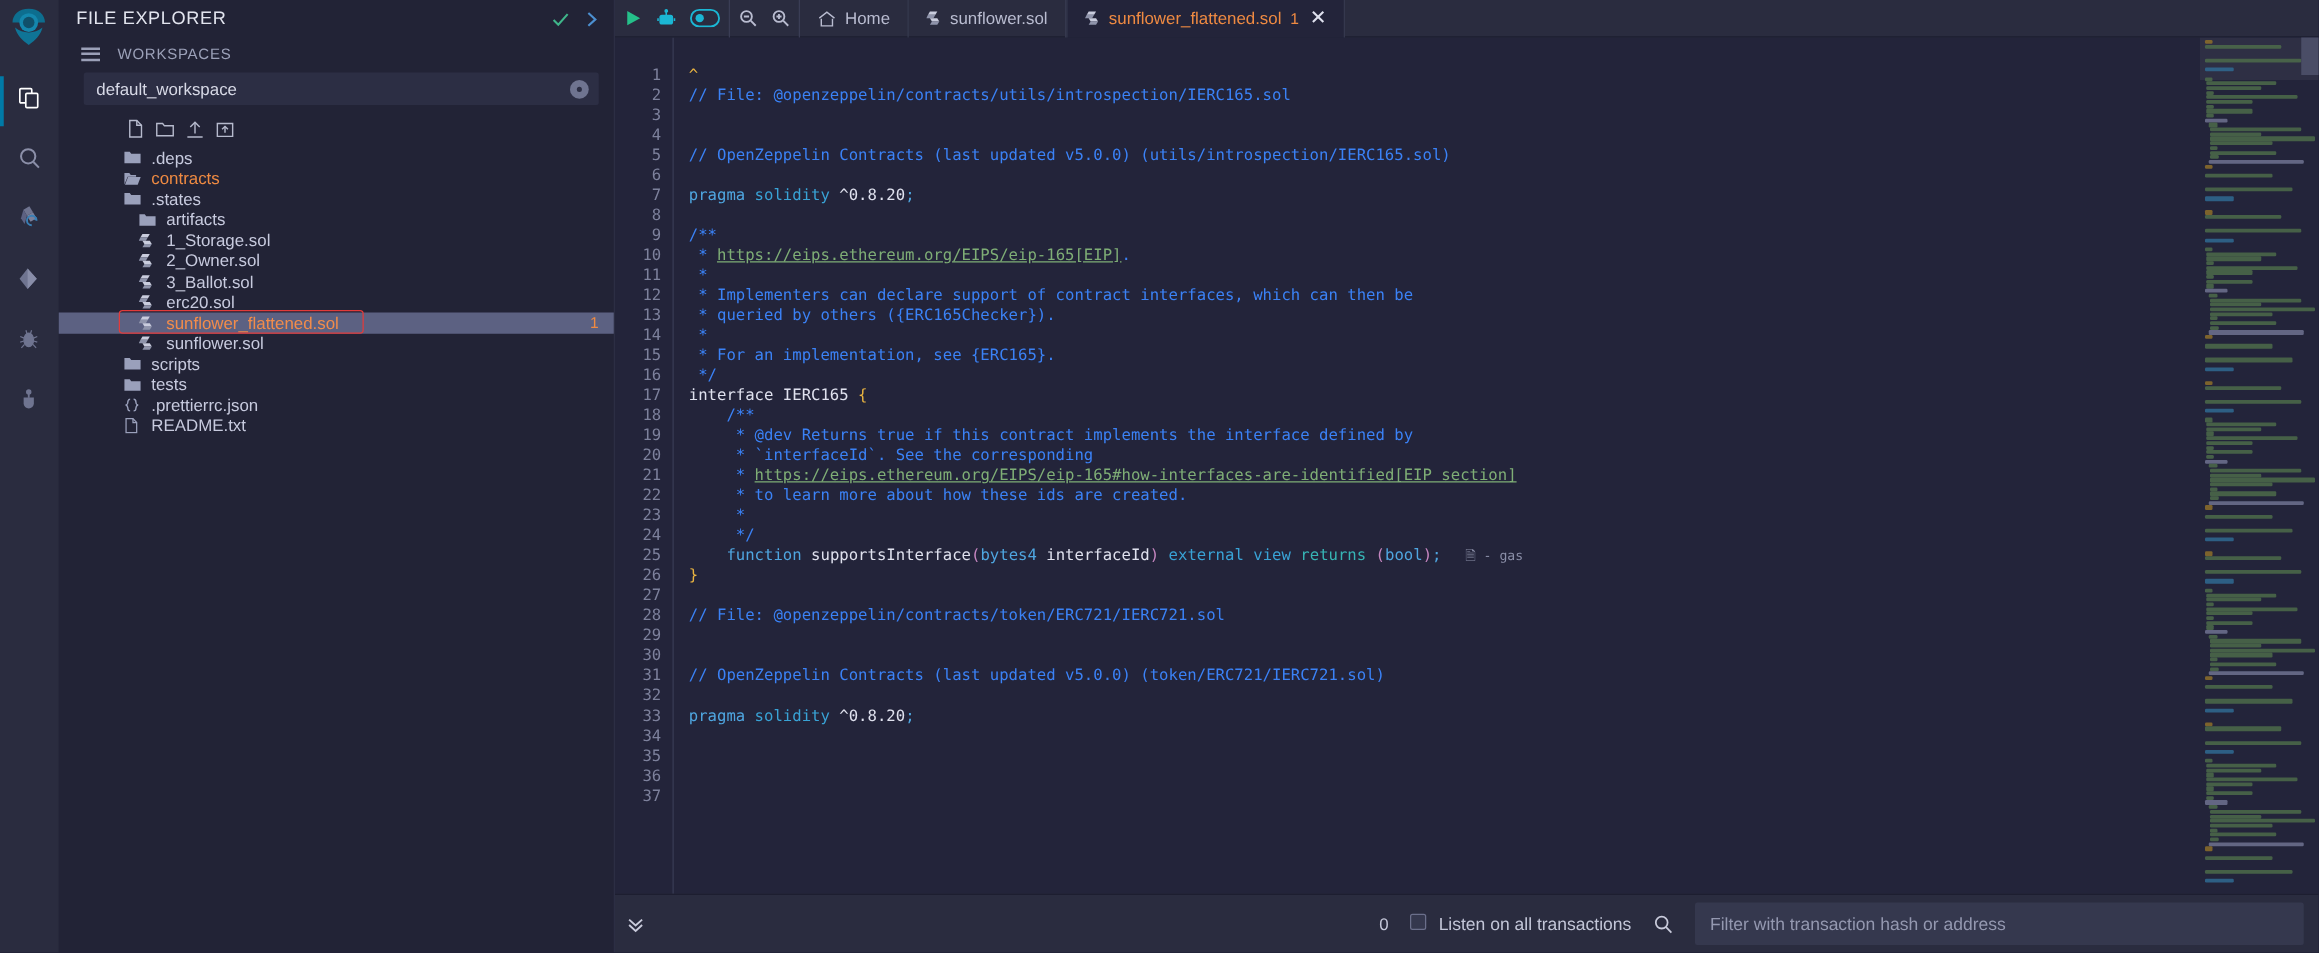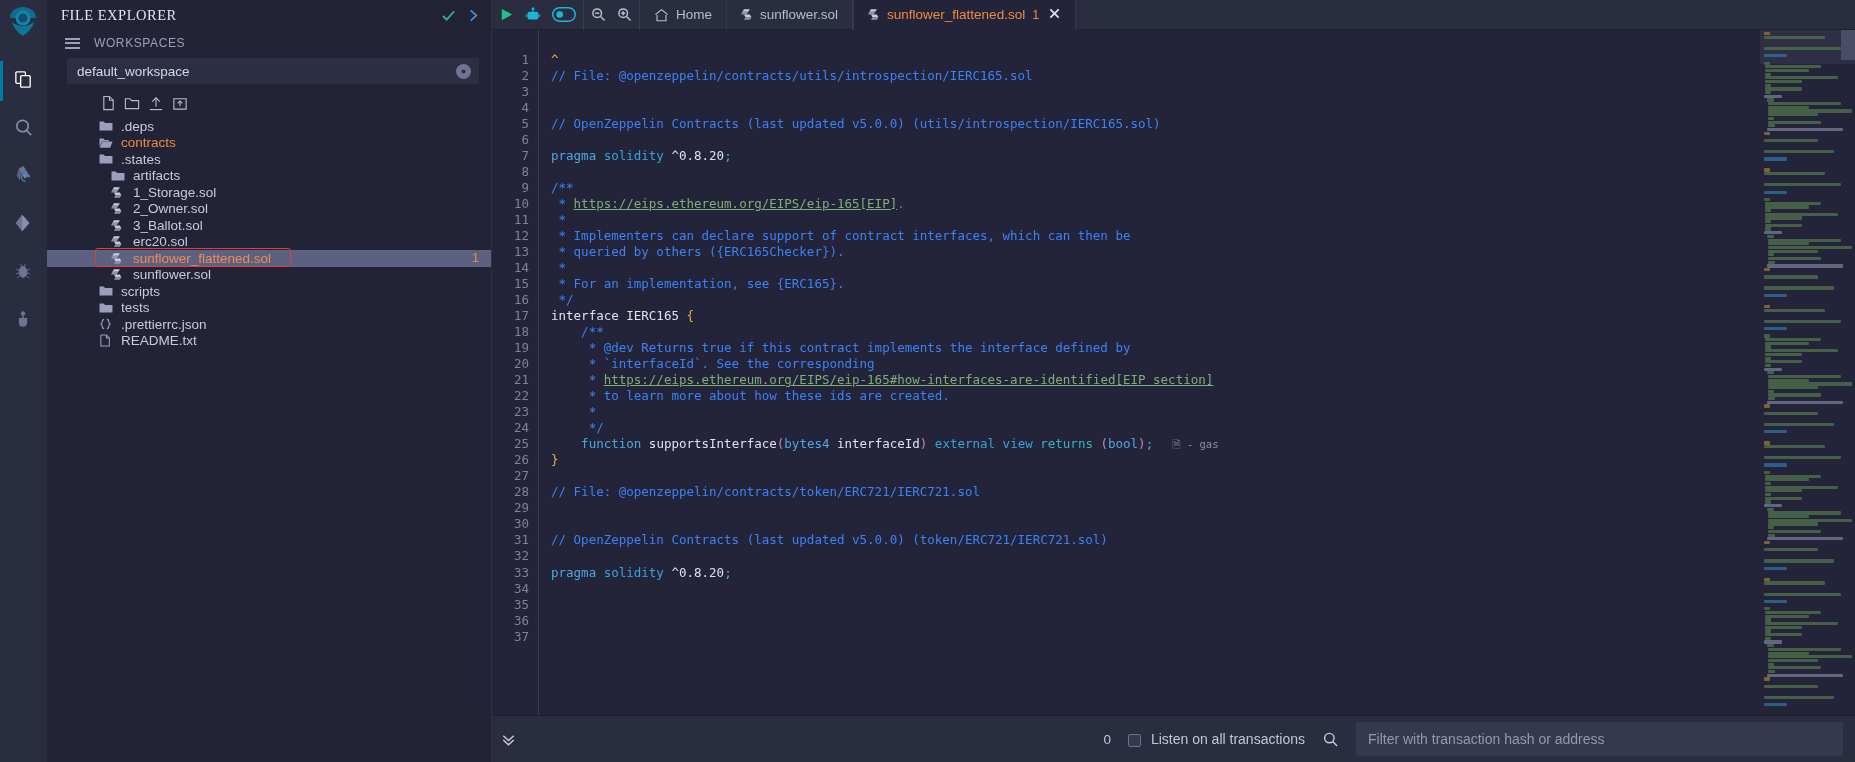--- a/index.html
+++ b/index.html
@@ -29,21 +29,21 @@
   }
   .rail-item.active { color: #ffffff; }
 
   
   .panel { width: 445px; flex: 0 0 445px; background: #222336; color: #c9cbdb;
            border-right: 1px solid #2c2e44; display:flex; flex-direction:column; }
   .panel-head {
     height: 30px; display: flex; align-items: center; padding: 0 10px 0 14px;
     font-size: 14.5px; letter-spacing: .5px; color: #e3e5ef; font-weight: 400;
   }
-  .panel-head .ptitle { flex: 1; font-family: Liberation Serif, serif; }
+  .panel-head .ptitle { flex: 1; }
   .head-icon { margin-left: 10px; cursor: pointer; display:flex; }
   .workspaces-row {
     display:flex; align-items:center; gap:14px; padding: 6px 0 6px 18px;
     font-size: 12px; color: #9ba0b8; letter-spacing: .6px;
   }
   .hamb { display:flex; flex-direction:column; gap:2.5px; }
   .hamb i { display:block; width:15px; height:2px; background:#9ba0b8; }
   .ws-select {
     margin: 2px 12px 0 20px; height: 26px; background: #2c2e44;
     display:flex; align-items:center; padding: 0 8px 0 10px;
@@ -115,21 +115,21 @@
 
   
   .statusbar {
     height:47px; background:#2a2c3f; border-top:1px solid #1d1e30;
     display:flex; align-items:center; padding:0 0 0 0; color:#c3c6d8; font-size:14px;
   }
   .sb-left { width:445px; flex:0 0 445px; display:flex; align-items:center; padding-left:8px; }
   .chev2 { color:#c9cbdb; display:flex; flex-direction:column; line-height:6px; }
   .sb-mid { flex:1; display:flex; align-items:center; justify-content:flex-end; gap:17px; padding-right:12px; }
   .txcount { color:#c3c6d8; font-size:13.5px; }
-  .chkwrap { display:flex; align-items:flex-end; gap:10px; }
+  .chkwrap { display:flex; align-items:flex-start; gap:10px; }
   .chkbox { width:13px;height:13px;border:1px solid #6b6f8b; background:#35384e; border-radius:2px;}
   .srch { color:#c9cbdb; display:flex; align-items:center;}
   .filterbox {
     width:487px; height:34px; background:#35384e; display:flex; align-items:center;
     padding:0 12px; color:#9498b0; font-size:14px; border-radius:2px;
   }
   .filterbox input {
     background:transparent; border:0; outline:0; color:#c9cbdb; font-size:14px;
     width:100%; font-family:"Liberation Sans", sans-serif;
   }

